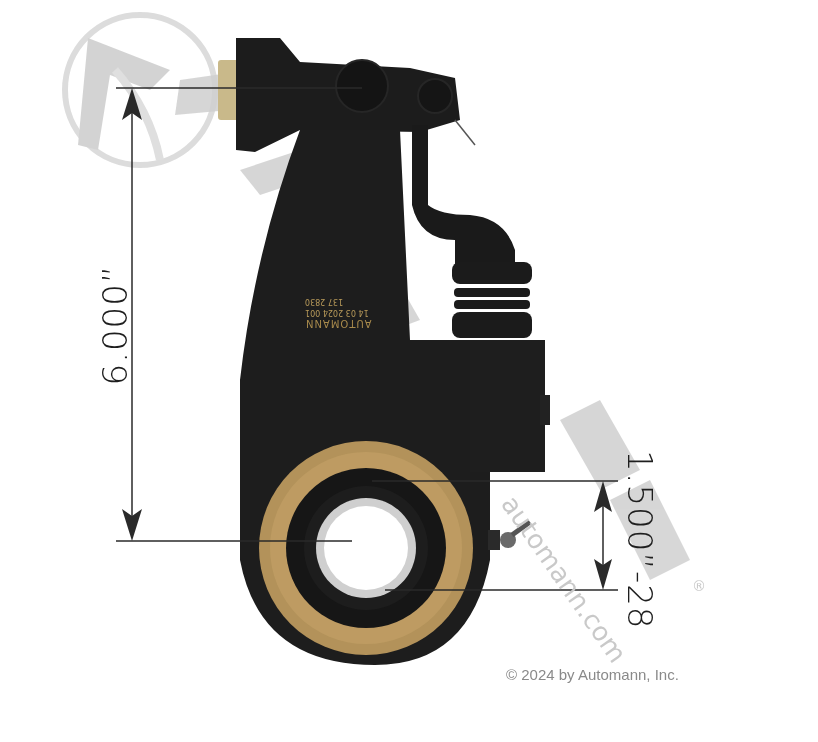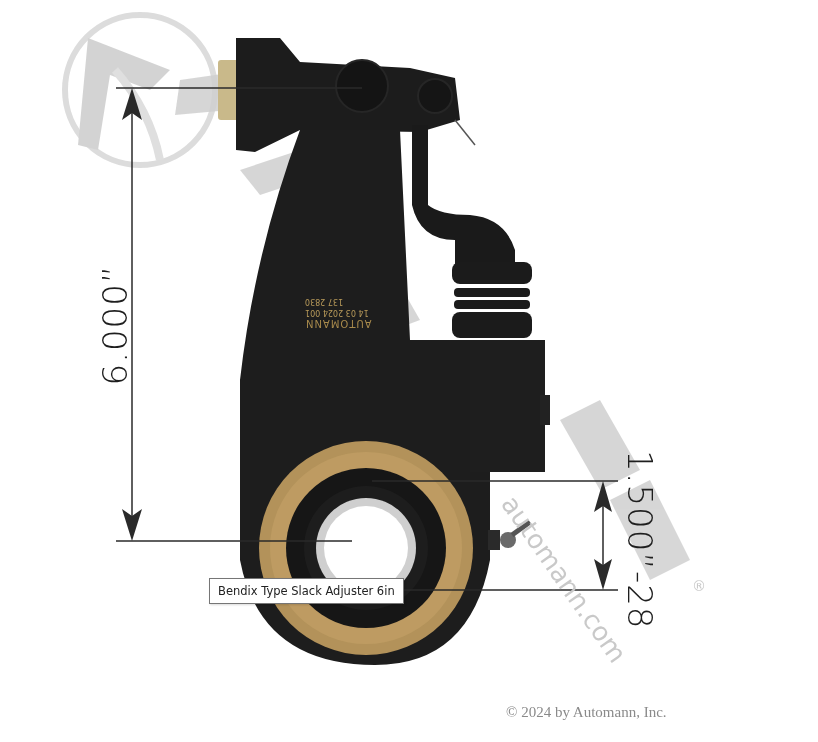--- a/index.html
+++ b/index.html
@@ -13,22 +13,22 @@
     }
     .dim-6 { left: 30px; top: 305px; width: 170px; text-align: center; transform: rotate(-90deg); }
     .dim-15 { left: 555px; top: 515px; width: 170px; text-align: center; transform: rotate(90deg); }
     .tooltip {
       position: absolute; left: 209px; top: 578px; height: 24px; padding: 0 8px;
       background: #ffffff; border: 1px solid #767676; color: #222;
       font-family: "DejaVu Sans", sans-serif; font-size: 11.5px; line-height: 24px; white-space: nowrap;
       box-shadow: 1px 1px 2px rgba(0,0,0,0.15);
     }
     .copyright {
-      position: absolute; left: 506px; top: 704px; color: #8a8a8a;
-      font-family: Liberation Serif, serif; font-size: 15px; white-space: nowrap;
+      position: absolute; left: 506px; top: 666px; color: #8a8a8a;
+      font-family: Liberation Sans, sans-serif; font-size: 15px; white-space: nowrap;
     }
     .wm-text {
       position: absolute; color: #c9c9c9; font-family: "DejaVu Sans", sans-serif; font-size: 26px;
       white-space: nowrap; transform: rotate(55deg); transform-origin: left top;
     }
     .stamp {
       position: absolute; color: #b89a5a; font-family: "DejaVu Sans", sans-serif; font-size: 8px;
       transform: rotate(180deg); white-space: nowrap; line-height: 11px; text-align: right;
     }
   </style>
@@ -117,16 +117,15 @@
     <div style="color:#a88a4c; font-size:10px; letter-spacing:1px;">AUTOMANN</div>
     <div>14 03 2024 001</div>
     <div>137 2830</div>
   </div>
 
   <div class="dim-label dim-6">6.000”</div>
   <div class="dim-label dim-15">1.500”-28</div>
 
   <div style="position:absolute; left:692px; top:578px; color:#c8c8c8; font-size:14px; font-family:'DejaVu Sans',sans-serif;">®</div>
 
-  <div class="tooltip">Bendix Type Slack Adjuster 6in</div>
 
   <div class="copyright">© 2024 by Automann, Inc.</div>
 </div>
 
 </body></html>

